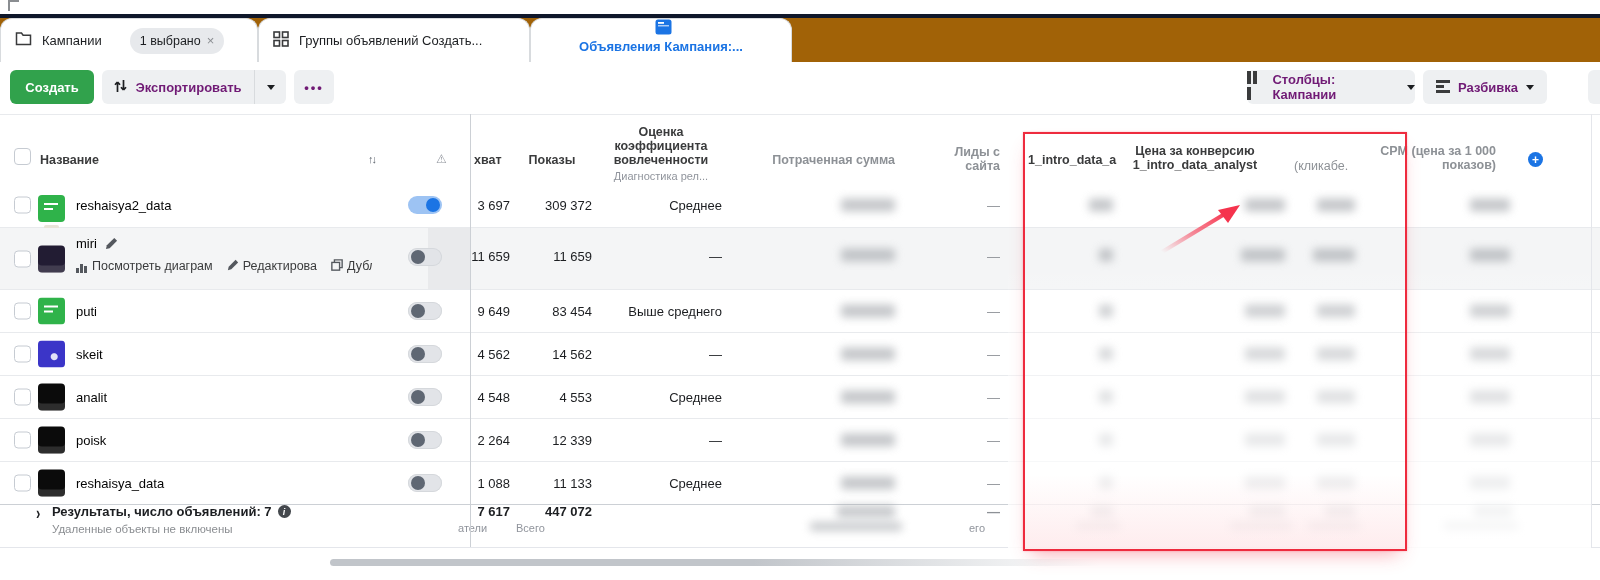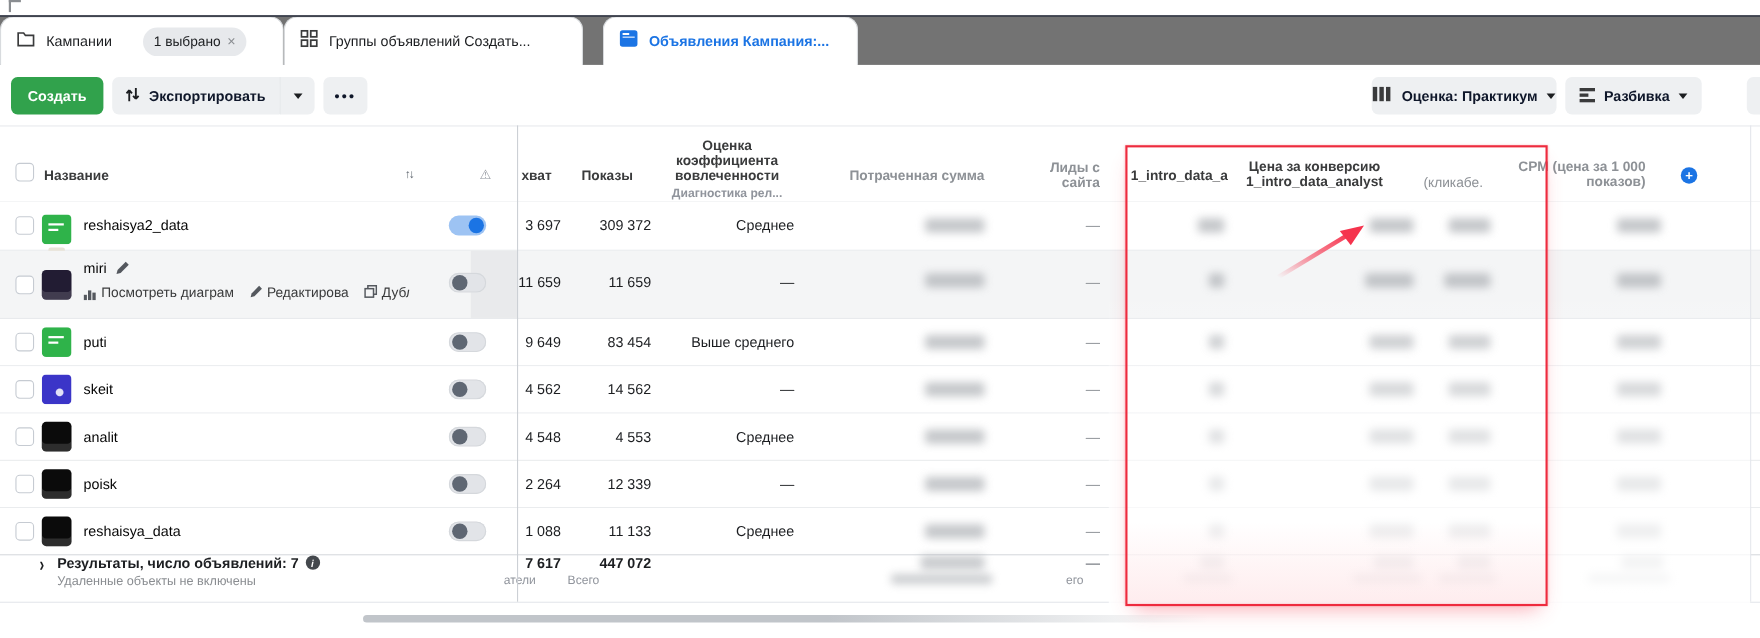--- a/index.html
+++ b/index.html
@@ -2,50 +2,50 @@
 <html><head>
 <meta charset="utf-8">
 <style>
   html,body{margin:0;padding:0;background:#fff;}
   #stage{position:relative;width:1600px;height:580px;overflow:hidden;background:#fff;
          font-family:"Liberation Sans","DejaVu Sans",sans-serif;color:#1c1e21;}
   .abs{position:absolute;}
 
   
   #corner-mark{left:8px;top:0;width:9px;height:9px;border-left:2px solid #8a8d91;border-top:2px solid #8a8d91;}
-  #tabstrip{left:0;top:14px;width:1600px;height:44px;background:#737373;border-top:1px solid #0f172a;}
+  #tabstrip{left:0;top:14px;width:1600px;height:44px;background:#a16207;border-top:4px solid #0f172a;}
   .tab{position:absolute;top:0;height:44px;background:#fff;border:1px solid #d8dbde;border-bottom:none;
        border-radius:12px 12px 0 0;box-sizing:border-box;display:flex;align-items:center;}
   .tab .tlabel{font-size:13px;color:#1c1e21;overflow:hidden;white-space:nowrap;}
   #tab-ads .tlabel{color:#1b74e4;font-weight:bold;}
   .badge{display:inline-flex;align-items:center;gap:6px;background:#e7e9ec;border-radius:13px;height:26px;
          padding:0 10px;font-size:12.5px;color:#1c1e21;}
   .badge .x{color:#8a8d91;font-size:13px;}
   .ticon{display:inline-block;margin:0 10px 0 14px;}
 
   
   .btn{position:absolute;top:70px;height:34px;border-radius:6px;background:#eef0f2;display:flex;
-       align-items:center;justify-content:center;font-size:13px;font-weight:bold;color:#0f172a;box-sizing:border-box;}
+       align-items:center;justify-content:center;font-size:13px;font-weight:bold;color:#701a75;box-sizing:border-box;}
   #btn-create{left:10px;width:84px;background:#31a24c;color:#fff;}
   #btn-export{left:102px;width:152px;border-radius:6px 0 0 6px;gap:8px;}
   #btn-export-caret{left:254px;width:32px;border-radius:0 6px 6px 0;border-left:1px solid #d8dbde;}
   #btn-more{left:294px;width:40px;letter-spacing:2px;font-weight:bold;}
   #btn-columns{left:1247px;width:168px;gap:8px;}
   #btn-breakdown{left:1423px;width:124px;gap:8px;}
   #btn-sliver{left:1588px;width:12px;border-radius:6px 0 0 6px;}
   .caret{width:0;height:0;border-left:4.5px solid transparent;border-right:4.5px solid transparent;
          border-top:5px solid #1c1e21;display:inline-block;}
   .colbars span{display:inline-block;width:4px;height:13px;background:#3a3b3c;margin-right:2px;}
   .brkicon span{display:block;height:3px;background:#3a3b3c;margin-bottom:2px;}
 
   
   #thead{left:0;top:114px;width:1600px;height:68px;border-top:1px solid #e8eaed;border-bottom:1px solid #ccd0d5;background:#fff;}
   .hcell{position:absolute;font-size:12.5px;font-weight:bold;color:#3a3b3c;}
   .hmut{color:#8d9196;}
-  .hsub{position:absolute;font-size:11px;color:#90949c;font-weight:bold;}
+  .hsub{position:absolute;font-size:11px;color:#90949c;font-weight:normal;}
   #v-divider{left:470px;top:114px;width:1px;height:433px;background:#ccd0d5;}
   #v-divider-r{left:1591px;top:114px;width:1px;height:433px;background:#e4e6eb;}
 
   .cb{position:absolute;left:14px;width:17px;height:17px;border:1.5px solid #c6cbd2;border-radius:4px;background:#fff;box-sizing:border-box;}
 
   
   .row{position:absolute;left:0;width:1600px;border-bottom:1px solid #e8eaed;background:#fff;box-sizing:border-box;}
   .row.hover{background:#f4f5f6;}
   .row .cb{top:50%;transform:translateY(-50%);}
   .thumb{position:absolute;left:38px;width:27px;height:27px;border-radius:4px;top:50%;transform:translateY(-50%);}
@@ -132,21 +132,21 @@
       <span class="ticon">
         <svg width="16" height="16" viewBox="0 0 16 16" fill="none" stroke="#3a3b3c" stroke-width="1.6">
           <rect x="1" y="1" width="5.5" height="5.5"></rect>
             <rect x="9.5" y="1" width="5.5" height="5.5"></rect>
           <rect x="1" y="9.5" width="5.5" height="5.5"></rect>
             <rect x="9.5" y="9.5" width="5.5" height="5.5"></rect>
           </svg>
       </span>
       <span class="tlabel" style="max-width:225px;">Группы объявлений Создать...</span>
     </div>
-    <div class="tab" id="tab-ads" style="left:548px;width:232px;z-index:2;">
+    <div class="tab" id="tab-ads" style="left:530px;width:262px;z-index:2;flex-direction:column;">
       <span class="ticon">
         <svg width="17" height="16" viewBox="0 0 17 16">
             <rect x="0.5" y="0.5" width="16" height="15" rx="2.5" fill="#1b74e4"></rect>
           <rect x="3" y="3" width="6" height="1.8" fill="#fff"></rect>
             <rect x="3" y="6.2" width="11" height="1.2" fill="#cfe2fb"></rect>
           </svg>
       </span>
       <span class="tlabel">Объявления Кампания:...</span>
     </div>
   </div>
@@ -164,21 +164,21 @@
     <span>Экспортировать</span>
   </div>
   <div class="btn" id="btn-export-caret">
     <span class="caret"></span>
   </div>
   <div class="btn" id="btn-more">
     <span>•••</span>
   </div>
   <div class="btn" id="btn-columns">
     <span class="colbars"><span></span><span></span><span></span></span>
-    <span>Оценка: Практикум</span>
+    <span>Столбцы: Кампании</span>
     <span class="caret"></span>
   </div>
   <div class="btn" id="btn-breakdown">
     <span class="brkicon" style="width:14px;">
       <span style="width:14px;"></span>
         <span style="width:8px;"></span>
         <span style="width:14px;"></span>
     </span>
     <span>Разбивка</span>
     <span class="caret"></span>

